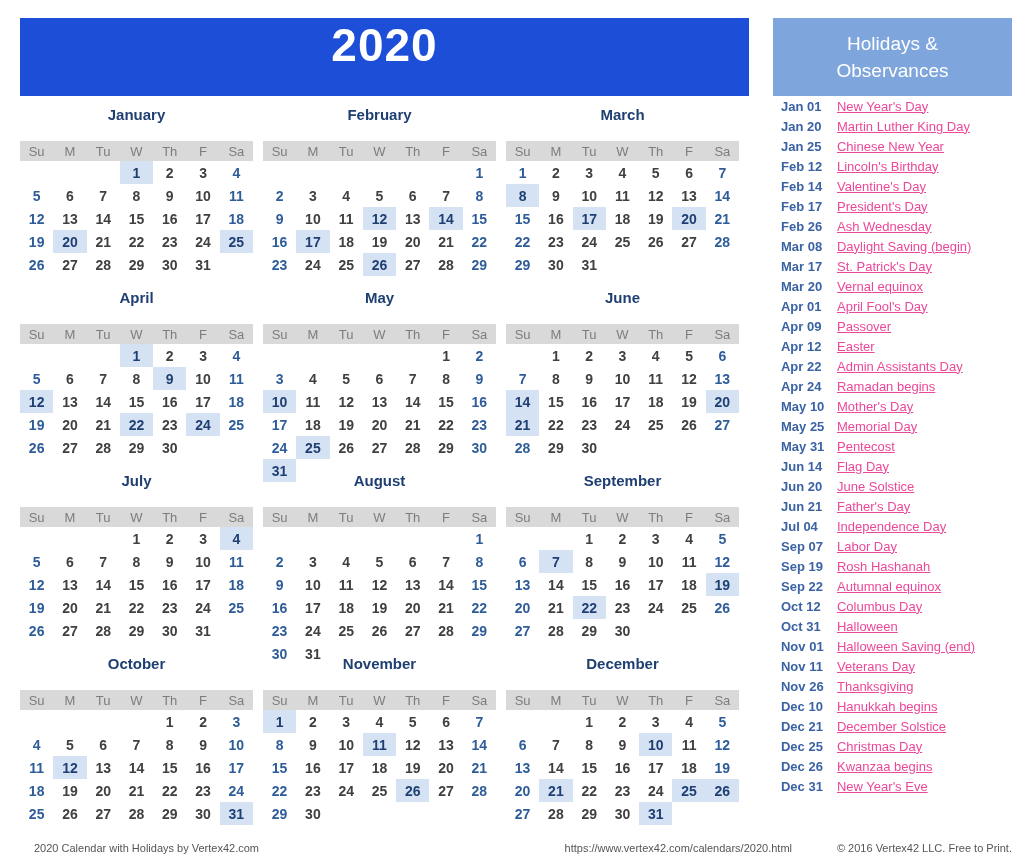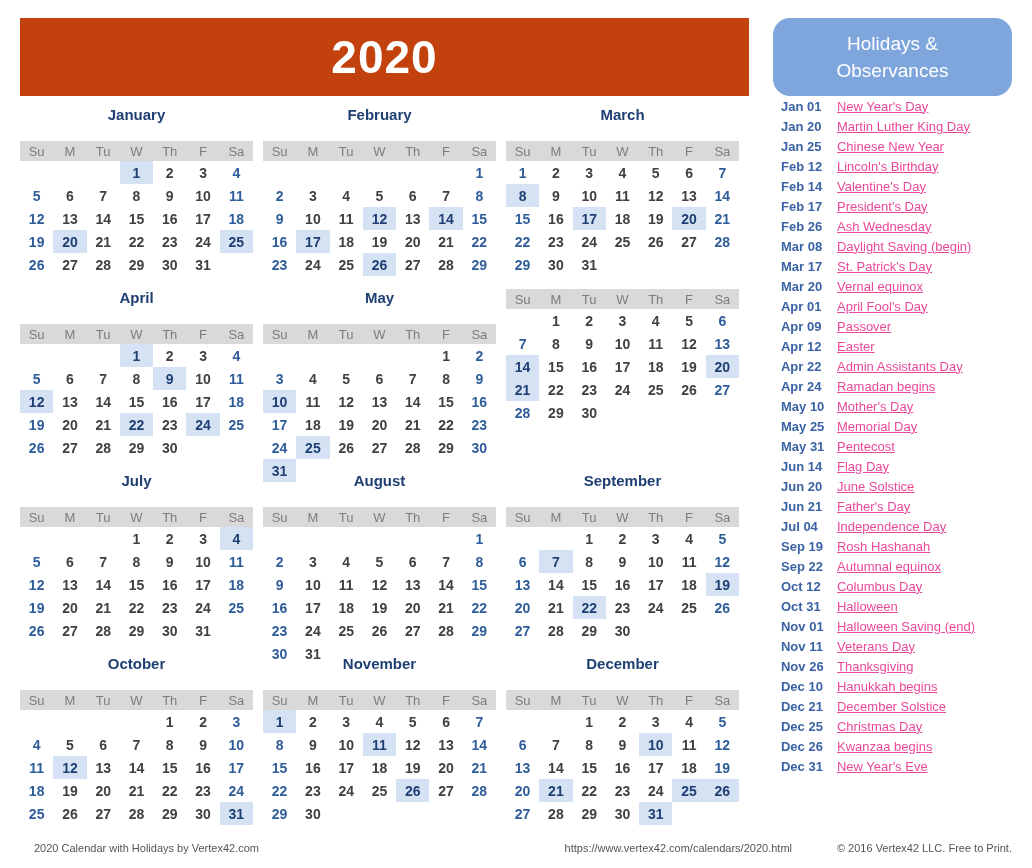--- a/index.html
+++ b/index.html
@@ -16,41 +16,40 @@
     height: 868px;
     padding: 18px 20px 0 20px;
   }
   .top-area { display: flex; gap: 24px; }
   .left-col { width: 732px; }
   .right-col { width: 240px; }
 
   
   .year-banner {
     height: 78px;
-    background: #c2410c;
+    background: #1d4ed8;
     color: #ffffff;
     display: flex;
-    align-items: center;
+    align-items: flex-start;
     justify-content: center;
     font-size: 46px;
     font-weight: bold;
     letter-spacing: 1px;
   }
   .holidays-banner {
     height: 78px;
     background: #7ea6dc;
     color: #ffffff;
     display: flex;
     flex-direction: column;
     align-items: center;
     justify-content: center;
     font-size: 19px;
     line-height: 27px;
     font-weight: normal;
-    border-radius: 17px;
   }
 
   
   .months-wrap {
     display: grid;
     grid-template-columns: repeat(3, 1fr);
     grid-template-rows: repeat(4, 183px);
     margin-top: 10px;
   }
   .month { padding-right: 10px; }
@@ -464,20 +463,21 @@
                   <td class="empty"></td>
                   <td class="empty"></td>
                   <td class="empty"></td>
                   <td class="empty"></td>
                   <td class="empty"></td>
                 </tr>
               </tbody>
             </table>
           </div>
           <div class="month">
+            <div class="month-name">June</div>
             <table class="month-table">
               <thead>
                 <tr>
                   <th>Su</th>
                   <th>M</th>
                   <th>Tu</th>
                   <th>W</th>
                   <th>Th</th>
                   <th>F</th>
                   <th>Sa</th>
@@ -1003,20 +1003,24 @@
             <div class="holiday-date">Jun 20</div>
             <div class="holiday-name">June Solstice</div>
           </div>
           <div class="holiday-row">
             <div class="holiday-date">Jun 21</div>
             <div class="holiday-name">Father's Day</div>
           </div>
           <div class="holiday-row">
             <div class="holiday-date">Jul 04</div>
             <div class="holiday-name">Independence Day</div>
+          </div>
+          <div class="holiday-row">
+            <div class="holiday-date">Sep 07</div>
+            <div class="holiday-name">Labor Day</div>
           </div>
           <div class="holiday-row">
             <div class="holiday-date">Sep 19</div>
             <div class="holiday-name">Rosh Hashanah</div>
           </div>
           <div class="holiday-row">
             <div class="holiday-date">Sep 22</div>
             <div class="holiday-name">Autumnal equinox</div>
           </div>
           <div class="holiday-row">

